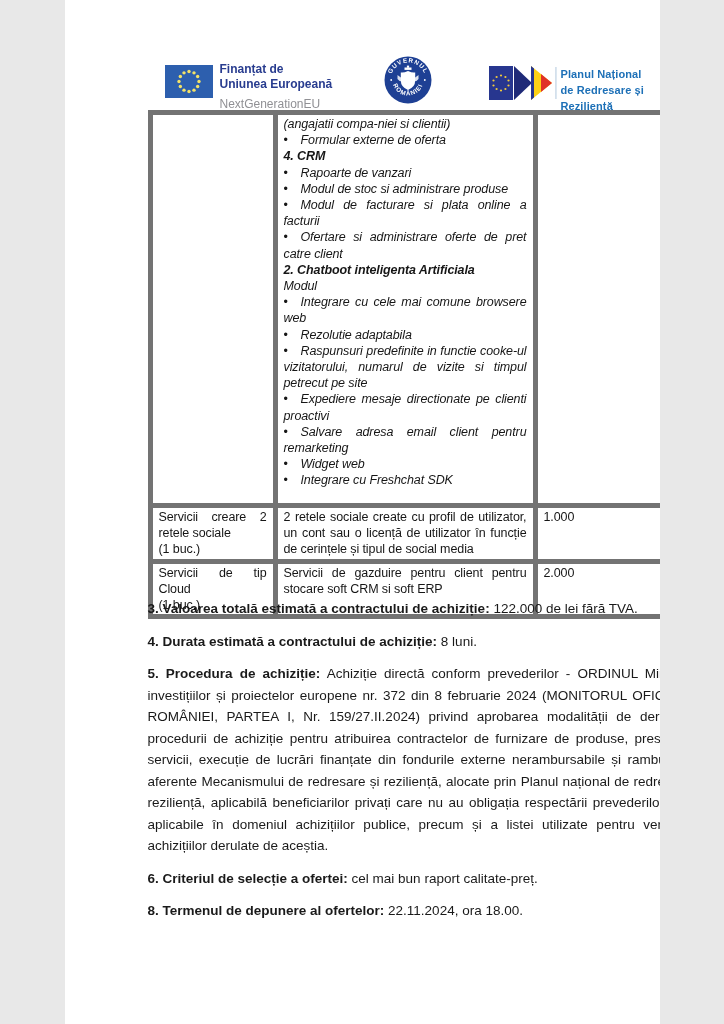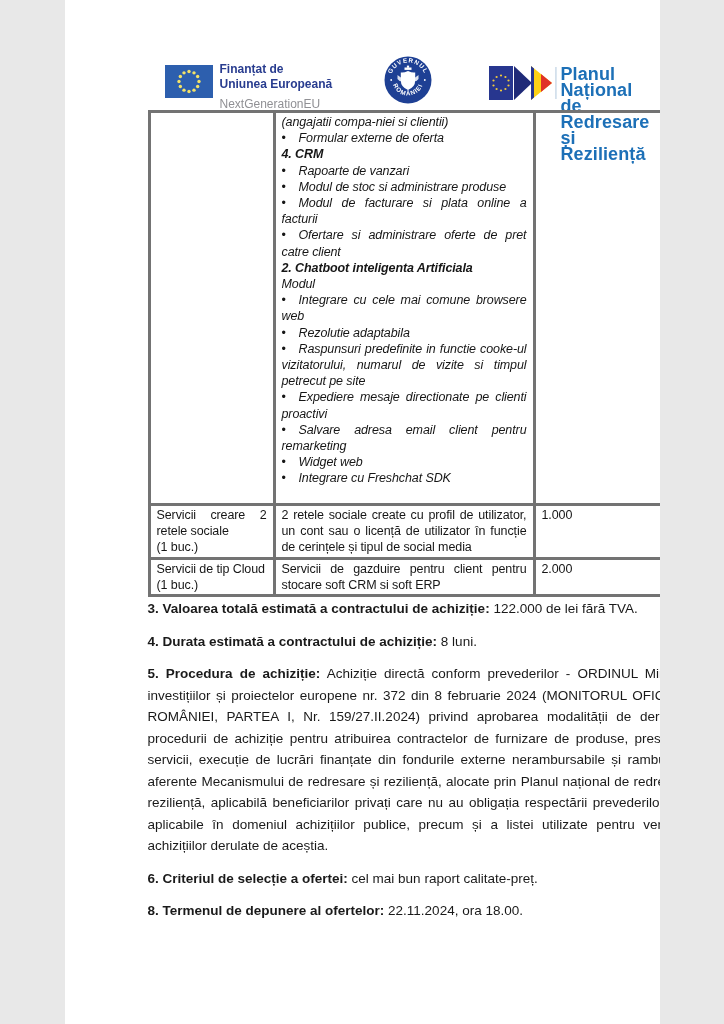--- a/index.html
+++ b/index.html
@@ -9,28 +9,28 @@
   }
   
   .hdr-el{position:absolute;}
   .eu-flag{left:100px;top:65px;}
   .eu-text{left:155px;top:62px;}
   .eu-text .l1,.eu-text .l2{font-size:12px;font-weight:bold;color:#283c8f;line-height:15px;}
   .eu-text .l3{font-size:12px;color:#909094;line-height:14px;margin-top:5px;}
   .gov-seal{left:318px;top:55px;}
   .pnrr-mark{left:424px;top:64px;}
   .pnrr-text{left:496px;top:66px;}
-  .pnrr-text div{font-size:18px;font-weight:bold;color:#1d70b7;line-height:16px;letter-spacing:.1px;}
+  .pnrr-text div{font-size:11px;font-weight:bold;color:#1d70b7;line-height:16px;letter-spacing:.1px;}
   
   table.spec{
     position:absolute;left:83px;top:110px;width:558px;
     border-collapse:collapse;table-layout:fixed;
   }
   table.spec td{
-    border:3px solid #737373;vertical-align:top;
+    border:5px solid #737373;vertical-align:top;
     font-size:12.5px;line-height:16.2px;color:#161616;letter-spacing:-0.1px;
     padding:1px 6px;
   }
   td.c-spec{padding:1px 6px 1px 22px;}
   .spec-line{text-align:justify;}
   .spec-line.italic{font-style:italic;}
   .spec-line.bold-italic{font-style:italic;font-weight:bold;}
   .bullet{display:inline-block;width:17px;font-style:normal;}
   td.c-desc{text-align:justify;}
   td.c-qty{text-align:left;}

